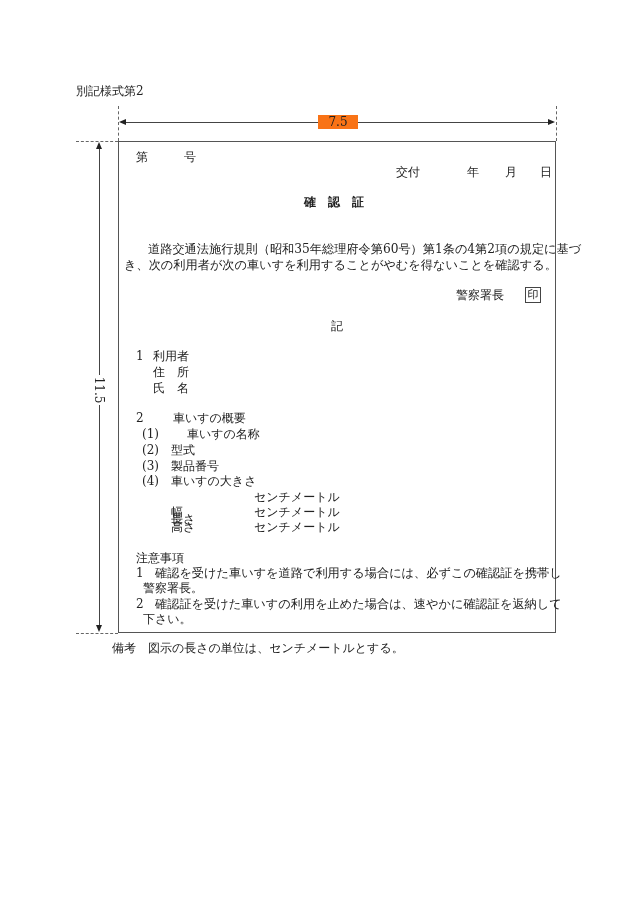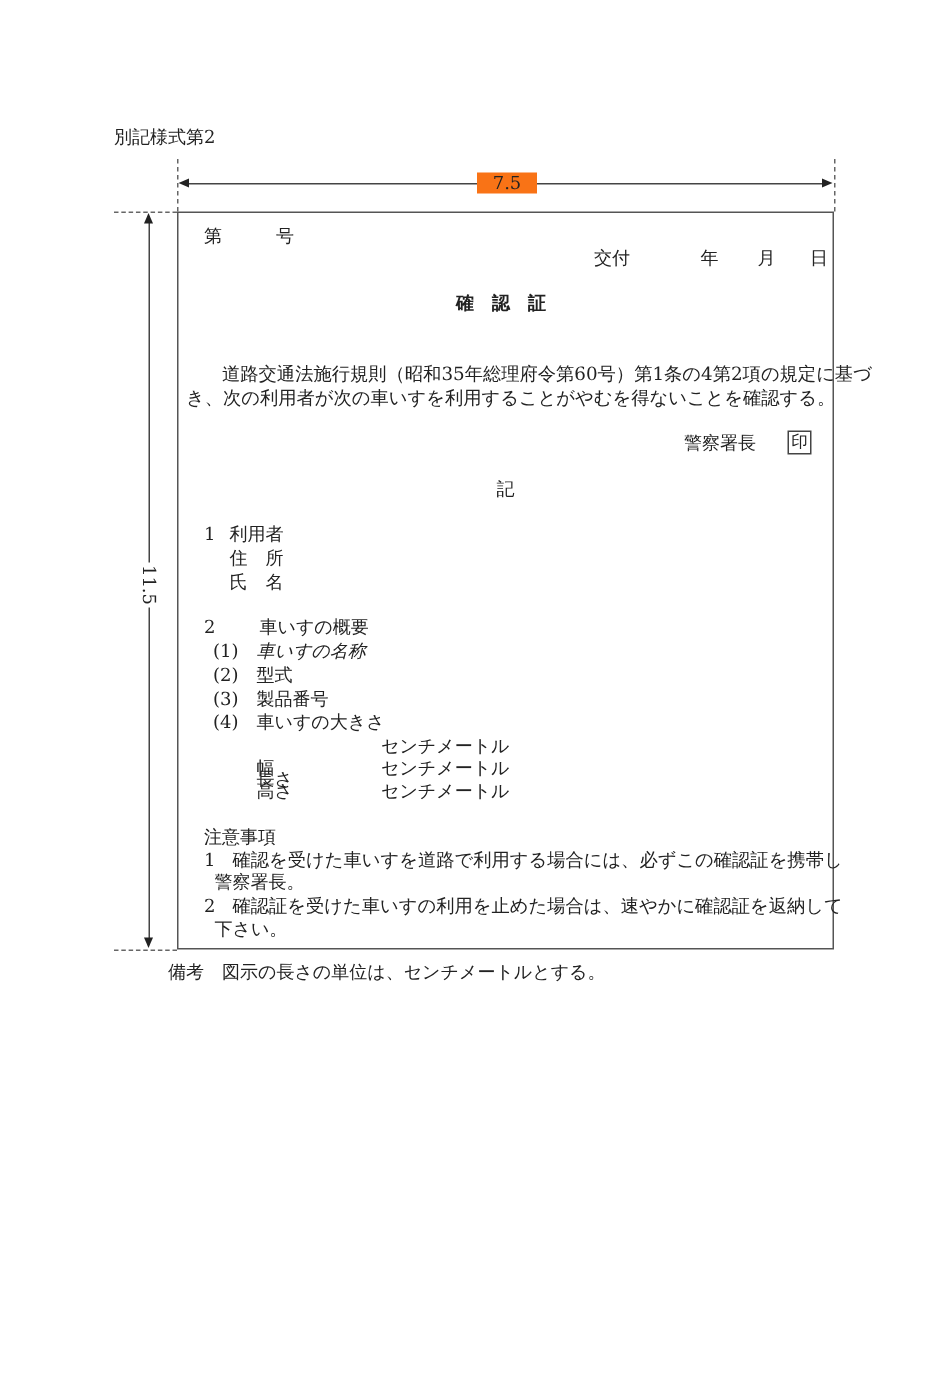--- a/index.html
+++ b/index.html
@@ -63,21 +63,21 @@
 
 <div class="abs" style="left:136px; top:349px;">1</div>
 <div class="abs" style="left:153px; top:349px;">利用者</div>
 <div class="abs" style="left:153px; top:365px;">住　所</div>
 <div class="abs" style="left:153px; top:381px;">氏　名</div>
 
 <div class="abs" style="left:136px; top:411px;">2</div>
 <div class="abs" style="left:153px; top:411px;margin-left:20px;">車いすの概要</div>
 
 <div class="abs" style="left:142px; top:427px;">(1)</div>
-<div class="abs" style="left:171px; top:427px;font-style:italic;">車いすの名称</div>
+<div class="abs" style="left:187px; top:427px;">車いすの名称</div>
 <div class="abs" style="left:142px; top:443px;">(2)</div>
 <div class="abs" style="left:171px; top:443px;">型式</div>
 <div class="abs" style="left:142px; top:459px;">(3)</div>
 <div class="abs" style="left:171px; top:459px;">製品番号</div>
 <div class="abs" style="left:142px; top:474px;">(4)</div>
 <div class="abs" style="left:171px; top:474px;">車いすの大きさ</div>
 
 <div class="abs" style="left:171px; top:512px;">長さ</div>
 <div class="abs" style="left:254px; top:490px;">センチメートル</div>
 <div class="abs" style="left:171px; top:505px;">幅</div>

